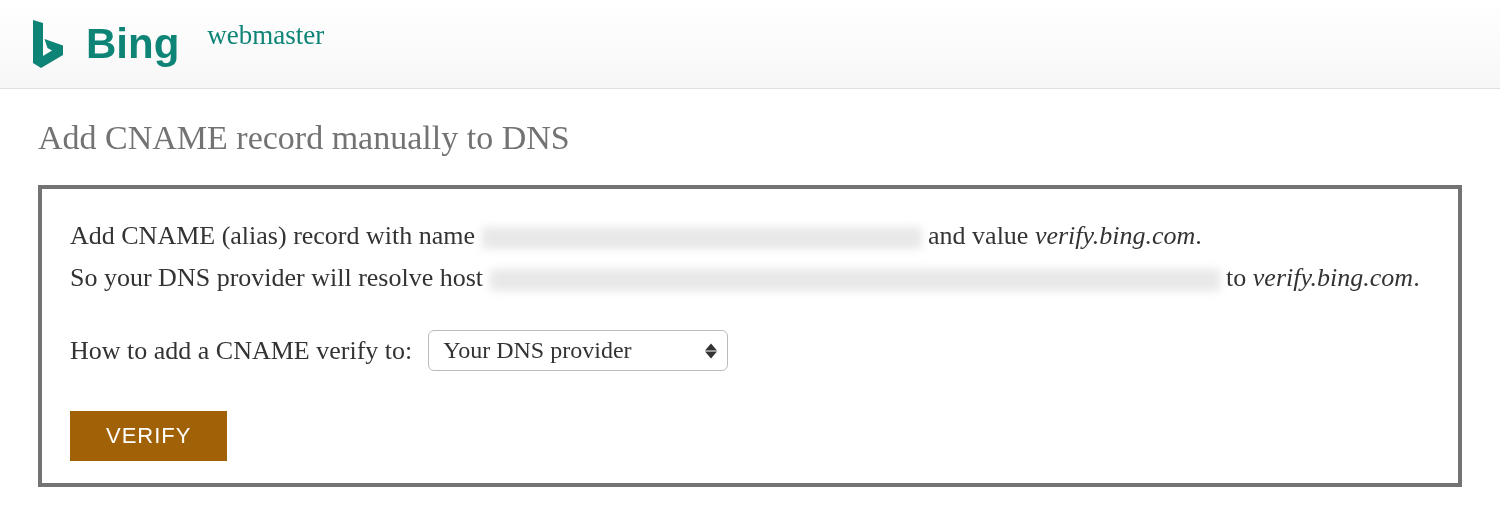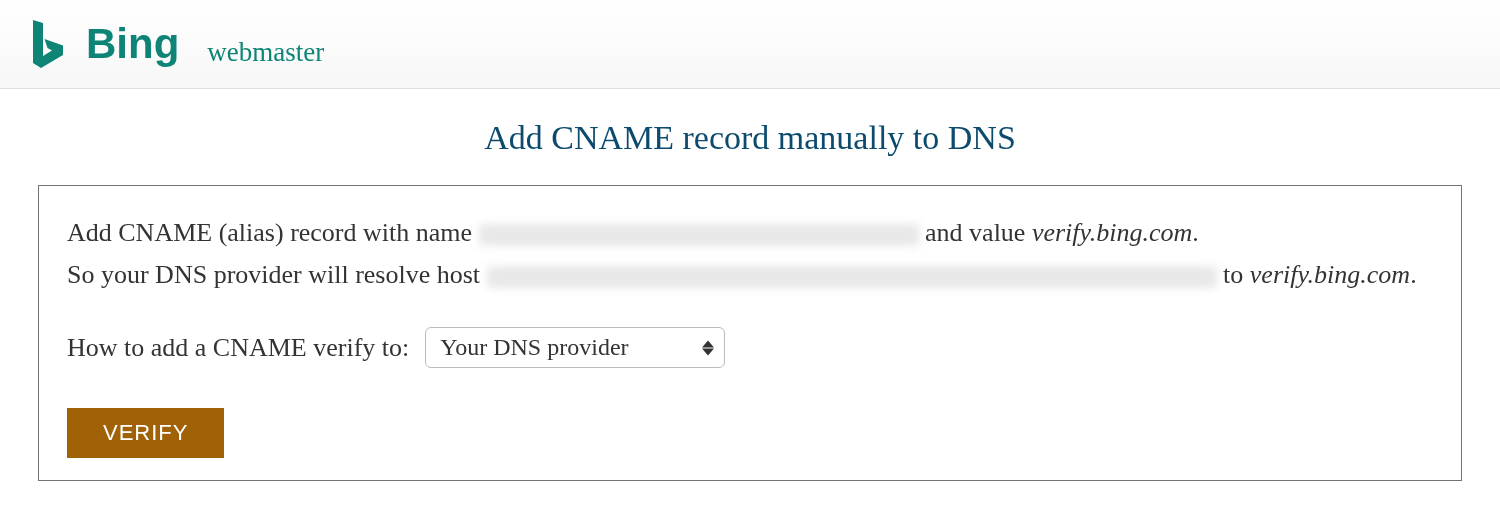--- a/index.html
+++ b/index.html
@@ -16,21 +16,21 @@
     }
     .header {
       display: flex;
       align-items: center;
       padding: 20px 30px;
       background: linear-gradient(to bottom, #ffffff, #f7f7f7);
       border-bottom: 1px solid #e0e0e0;
     }
     .bing-logo {
       display: flex;
-      align-items: flex-end;
+      align-items: flex-start;
       gap: 10px;
     }
     .bing-icon {
       width: 38px;
       height: 48px;
       margin-right: 8px;
     }
     .bing-text {
       font-size: 42px;
       font-weight: bold;
@@ -42,28 +42,27 @@
       font-weight: 300;
       color: #0e8476;
       font-family: Liberation Serif, serif;
       margin-left: 18px;
     }
     .content {
       padding: 30px 38px 0 38px;
     }
     .page-title {
       font-size: 34px;
-      color: #0c4a6e;
+      color: #737373;
       font-weight: normal;
       margin-bottom: 28px;
       font-family: Georgia, 'Times New Roman', serif;
-      text-align: center;
     }
     .instruction-box {
-      border: 1px solid #737373;
+      border: 4px solid #737373;
       padding: 26px 28px 22px 28px;
     }
     .instruction-line {
       font-size: 26px;
       color: #333333;
       line-height: 1.6;
       font-family: Georgia, 'Times New Roman', serif;
     }
     .redacted {
       display: inline-block;

